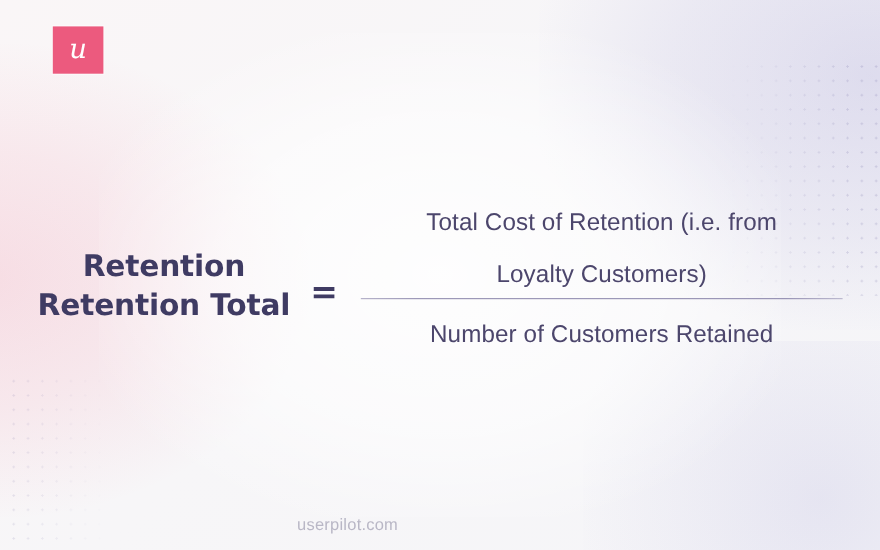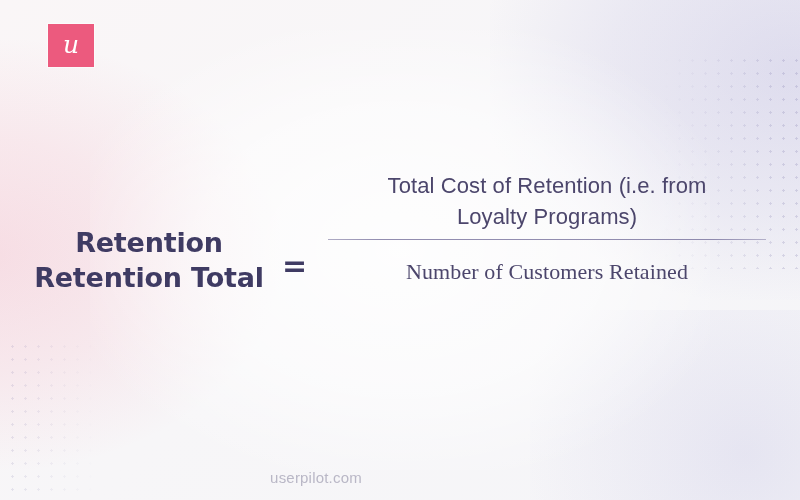--- a/index.html
+++ b/index.html
@@ -167,35 +167,35 @@
   }
   .numerator {
     color: #4c466c;
     font-family: "Liberation Sans", sans-serif;
     font-weight: 400;
     font-size: 22px;
     line-height: 31px;
     text-align: center;
     letter-spacing: 0.1px;
   }
-  .num-l1, .num-l2 { display: block; }
+  .num-l1, .num-l2 { display: block; margin-top: 16px; }
   .frac-bar {
     margin-top: 7px;
     margin-bottom: 7px;
     height: 1px;
     width: 100%;
     background: linear-gradient(to right,
       rgba(110,104,150,0.55) 0%,
       rgba(110,104,150,0.75) 12%,
       rgba(110,104,150,0.75) 88%,
       rgba(110,104,150,0.45) 100%);
   }
   .denominator {
     color: #4c466c;
-    font-family: Liberation Serif, serif;
+    font-family: Liberation Sans, sans-serif;
     font-weight: 400;
     font-size: 22px;
     line-height: 31px;
     text-align: center;
     letter-spacing: 0.1px;
     padding-top: 9px;
   }
 
   
   .footer {
@@ -233,21 +233,21 @@
     <div class="lhs">
       <span class="l1">Retention</span>
       <span class="l2">Retention Total</span>
     </div>
 
     <div class="equals">=</div>
 
     <div class="fraction">
       <div class="numerator">
         <span class="num-l1">Total Cost of Retention (i.e. from</span>
-        <span class="num-l2">Loyalty Programs)</span>
+        <span class="num-l2">Loyalty Customers)</span>
       </div>
       <div class="frac-bar"></div>
       <div class="denominator">Number of Customers Retained</div>
     </div>
 
   </div>
 
   <div class="footer">userpilot.com</div>
 
 </div>

